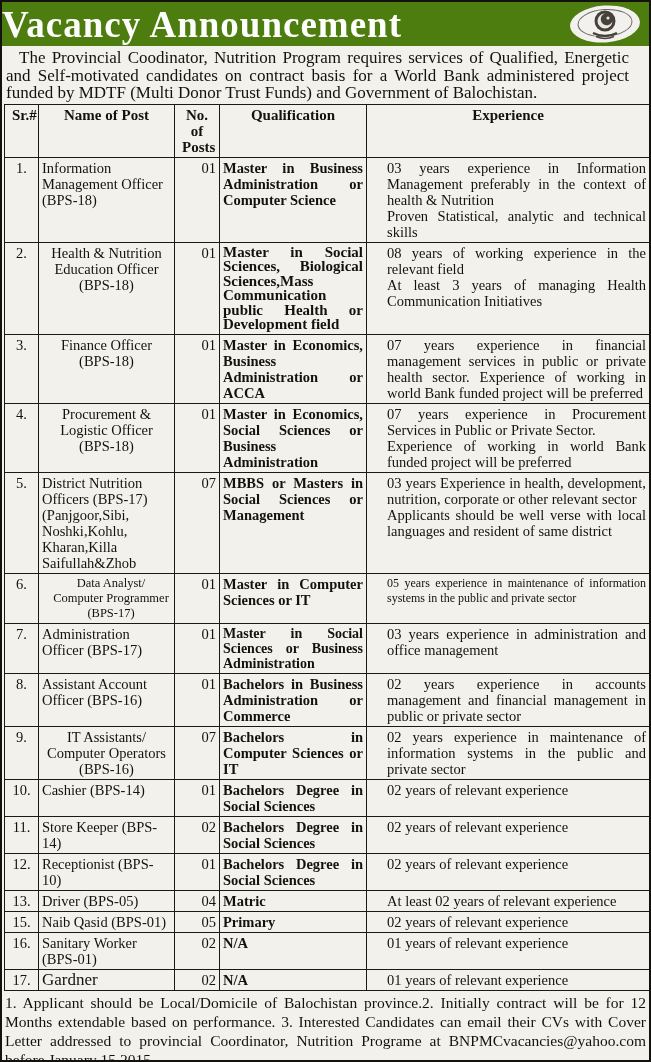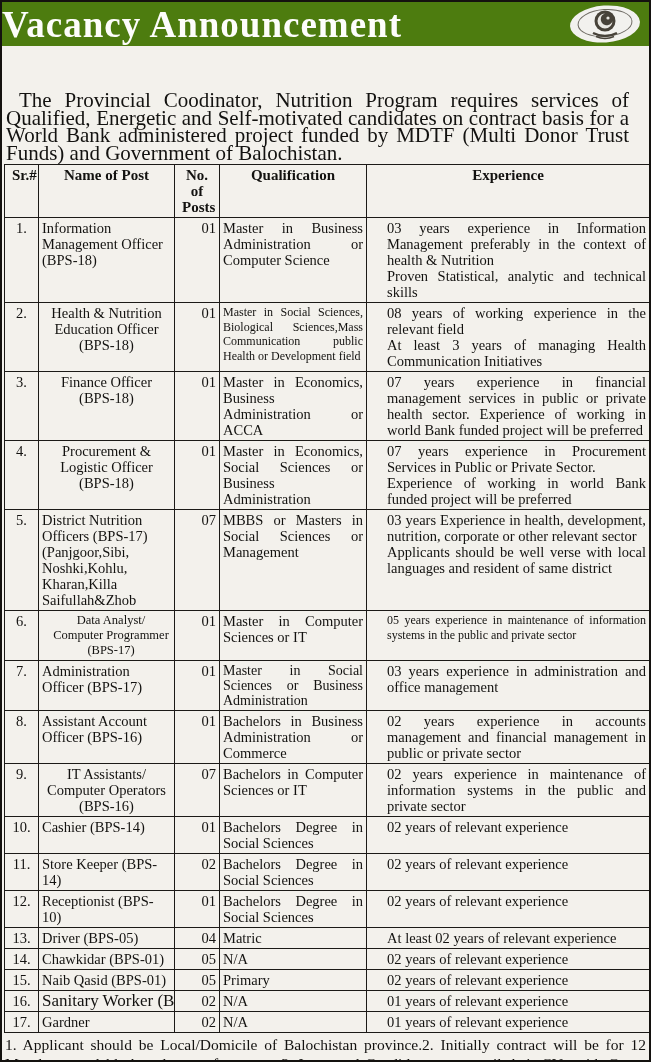--- a/index.html
+++ b/index.html
@@ -10,41 +10,41 @@
   }
   
   .titlebar {
     position:relative; background:#4d7c0f; color:#fdfdfb; height:44px;
     display:flex; align-items:center; justify-content:flex-start; flex:none;
   }
   .titlebar h1 { font-size:37px; font-weight:bold; letter-spacing:1px; line-height:1; padding-right:60px; }
   .logo { position:absolute; right:6px; top:2px; width:76px; height:40px; }
   
   .intro {
-    padding:3px 20px 2px 4px; font-size:21px; line-height:17.5px;
-    text-align:justify; text-indent:13px; flex:none;margin-top:43px;
+    padding:3px 20px 2px 4px; font-size:17px; line-height:17.5px;
+    text-align:justify; text-indent:13px; flex:none;
   }
   
   table {
     border-collapse:collapse; table-layout:fixed; width:645px; margin:0 2px;
     flex:none;
   }
   th, td { border:1.5px solid #1c1a17; vertical-align:top; padding:2px 3px; }
   th { font-size:15px; font-weight:bold; text-align:center; white-space:pre-line; line-height:16px; padding:2px 7px; }
   td { font-size:14.5px; line-height:16px; white-space:pre-line; }
   td.sr   { text-align:center; }
   td.num  { text-align:right; }
-  td.qual { text-align:justify; }
+  td.qual { text-align:justify;font-weight:bold; }
   td.exp  { text-align:justify;padding-left:20px; }
   
   tbody tr:nth-child(2) td.post, tbody tr:nth-child(3) td.post,
   tbody tr:nth-child(4) td.post, tbody tr:nth-child(6) td.post,
   tbody tr:nth-child(9) td.post { text-align:center; }
   
-  tbody tr:nth-child(2) td.qual  { font-size:12px;  line-height:14.5px; }
+  tbody tr:nth-child(2) td.qual  { font-size:15px;  line-height:14.5px; }
   tbody tr:nth-child(6) td.post  { font-size:12.5px; line-height:15px;padding-left:12px; }
   tbody tr:nth-child(6) td.exp   { font-size:12px;  line-height:15px; }
   tbody tr:nth-child(7) td.qual  { font-size:14px; line-height:15px; }
   tbody tr:nth-child(16) td.post { font-size:17px; line-height:15px; white-space:nowrap; overflow:hidden; }
   
   .notes {
     padding:2px 3px 0 3px; font-size:15.5px; line-height:19px;
     text-align:justify; white-space:pre-line; flex:none;
   }
 </style>
@@ -183,27 +183,20 @@
       <td class="exp">02 years of relevant experience</td>
     </tr>
         <tr>
       <td class="sr">13.</td>
       <td class="post">Driver (BPS-05)</td>
       <td class="num">04</td>
       <td class="qual">Matric</td>
       <td class="exp">At least 02 years of relevant experience</td>
     </tr>
         <tr>
-      <td class="sr">14.</td>
-      <td class="post">Chawkidar (BPS-01)</td>
-      <td class="num">05</td>
-      <td class="qual">N/A</td>
-      <td class="exp">02 years of relevant experience</td>
-    </tr>
-        <tr>
       <td class="sr">15.</td>
       <td class="post">Naib Qasid (BPS-01)</td>
       <td class="num">05</td>
       <td class="qual">Primary</td>
       <td class="exp">02 years of relevant experience</td>
     </tr>
         <tr>
       <td class="sr">16.</td>
       <td class="post">Sanitary Worker (BPS-01)</td>
       <td class="num">02</td>

